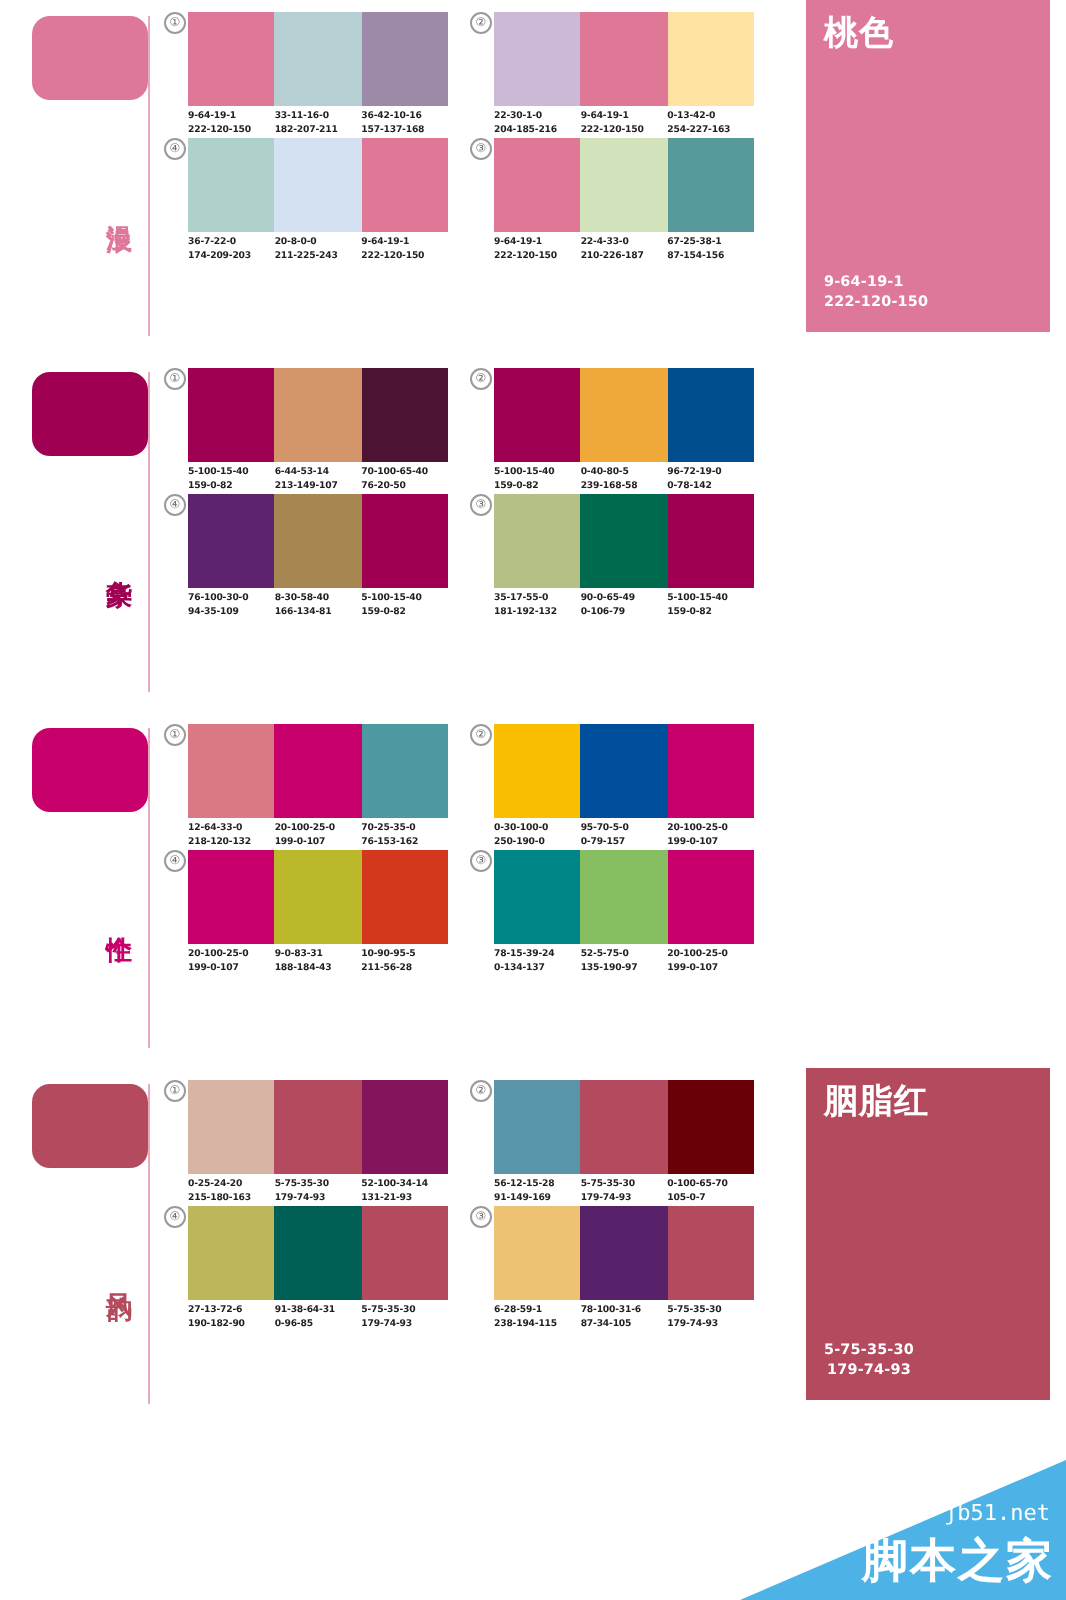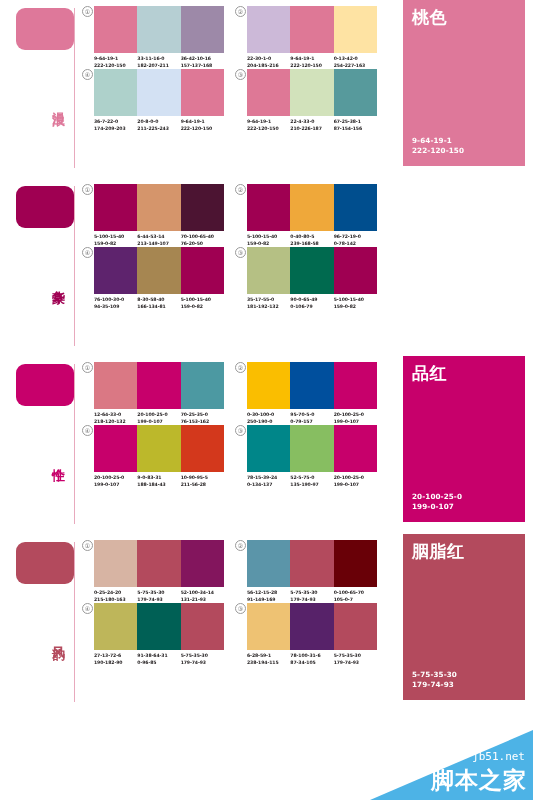--- a/index.html
+++ b/index.html
@@ -380,29 +380,20 @@
                   <span class="rgb">135-190-97</span>
                 </div>
                 <div class="lab">
                   <span class="cmyk">20-100-25-0</span>
                   <span class="rgb">199-0-107</span>
                 </div>
               </div>
             </div>
           </div>
         </div>
-        <div class="feature">
-          <div class="fcard" style="background: rgb(199, 0, 107);">
-            <div class="fname">品红</div>
-            <div class="fvals">
-              <div>20-100-25-0</div>
-              <div>199-0-107</div>
-            </div>
-          </div>
-        </div>
       </div>
       <div class="section">
         <div class="leftcol">
           <div class="hero-swatch" style="background: rgb(179, 74, 93);"></div>
           <div class="vrule"></div>
           <div class="theme-name" style="color: rgb(179, 74, 93);">风韵</div>
         </div>
         <div class="groups">
           <div class="grow">
             <div class="group">
@@ -491,21 +482,21 @@
                 </div>
                 <div class="lab">
                   <span class="cmyk">5-75-35-30</span>
                   <span class="rgb">179-74-93</span>
                 </div>
               </div>
             </div>
           </div>
         </div>
         <div class="feature">
-          <div class="fcard" style="background: rgb(179, 74, 93);">
+          <div class="fcard" style="background: rgb(179, 74, 93); text-align: center;">
             <div class="fname">胭脂红</div>
             <div class="fvals">
               <div>5-75-35-30</div>
               <div>179-74-93</div>
             </div>
           </div>
         </div>
       </div>
     </div>
 

